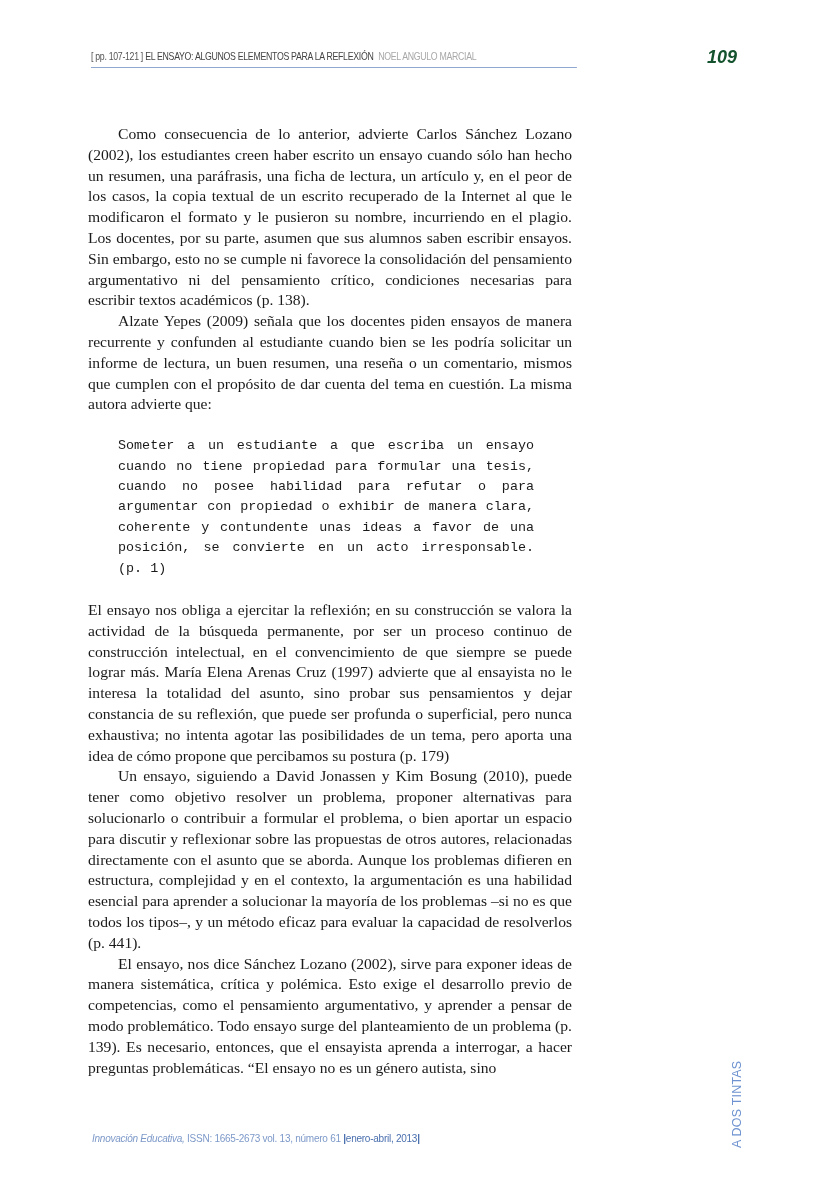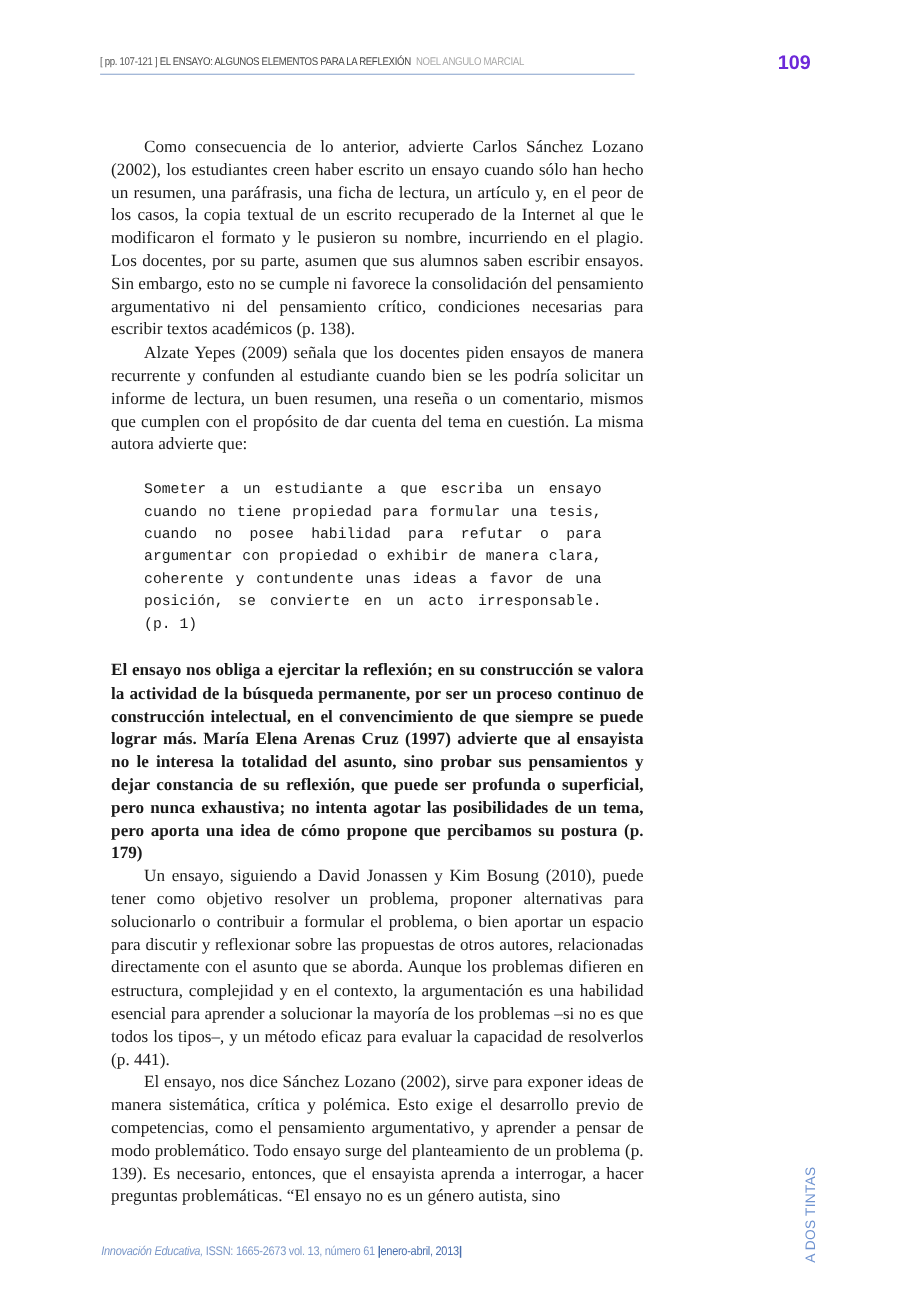--- a/index.html
+++ b/index.html
@@ -34,38 +34,39 @@
     .running-header .pp { color: #555; }
     .running-header .title { color: #444; text-transform: uppercase; }
     .running-header .author { color: #a8a8a8; text-transform: uppercase; margin-left: 3px; }
     .page-number {
       position: absolute;
       left: 707px;
       top: 47px;
       font-family: "Liberation Sans", "DejaVu Sans", sans-serif;
       font-weight: bold;
       font-size: 18px;
-      color: #6d28d9;
+      color: #14532d;
+      font-style: italic;
     }
     .body-text {
       position: absolute;
-      left: 101px;
+      left: 88px;
       top: 124px;
       width: 484px;
       font-size: 15.6px;
       line-height: 20.8px;
       text-align: justify;
     }
     .body-text p {
       margin: 0;
       text-indent: 30px;
       text-align: justify;
       text-align-last: left;
     }
-    .body-text p.no-indent { text-indent: 0; font-weight: bold; }
+    .body-text p.no-indent { text-indent: 0; }
     .blockquote {
       margin: 21px 0 21px 30px !important;
       text-indent: 0 !important;
       font-size: 13.4px;
       line-height: 20.4px;
       width: 416px;
       font-family: Liberation Mono, monospace;
     }
     .footer {
       position: absolute;

